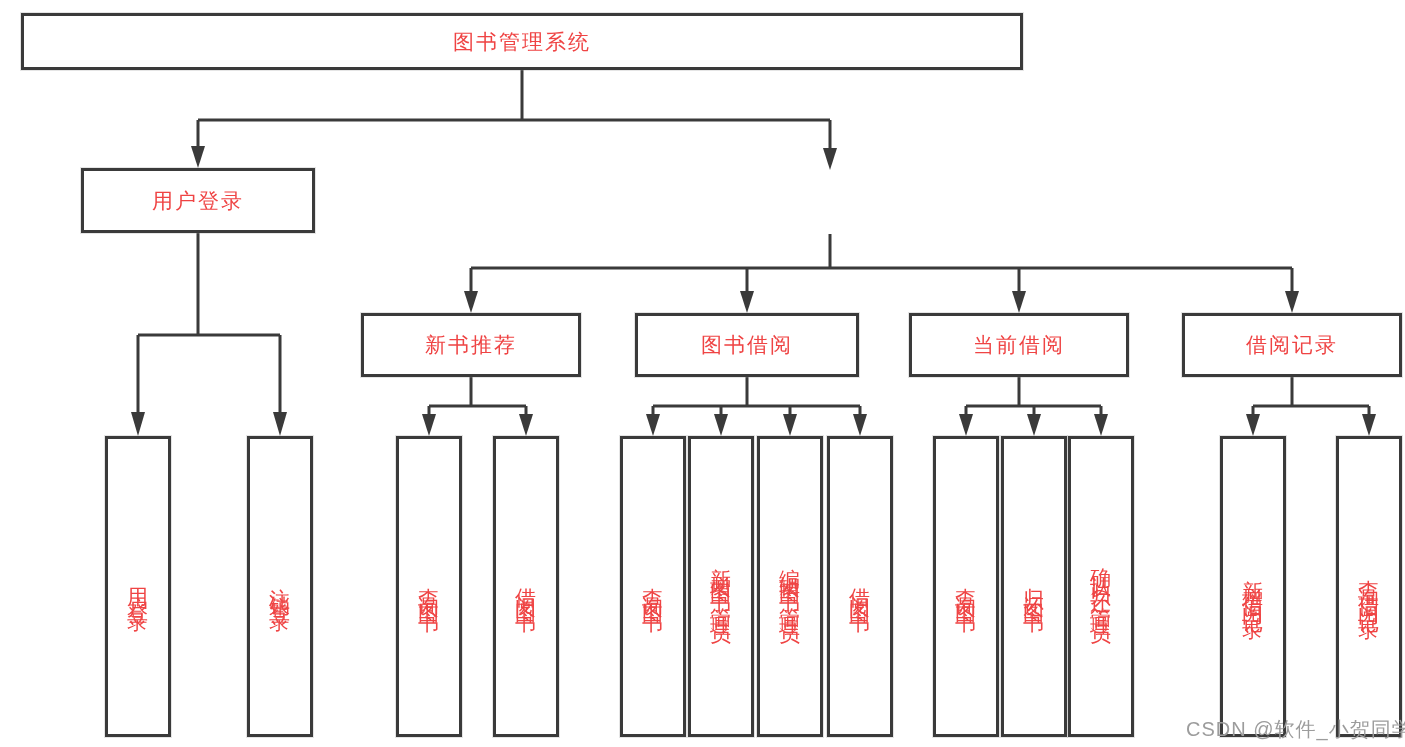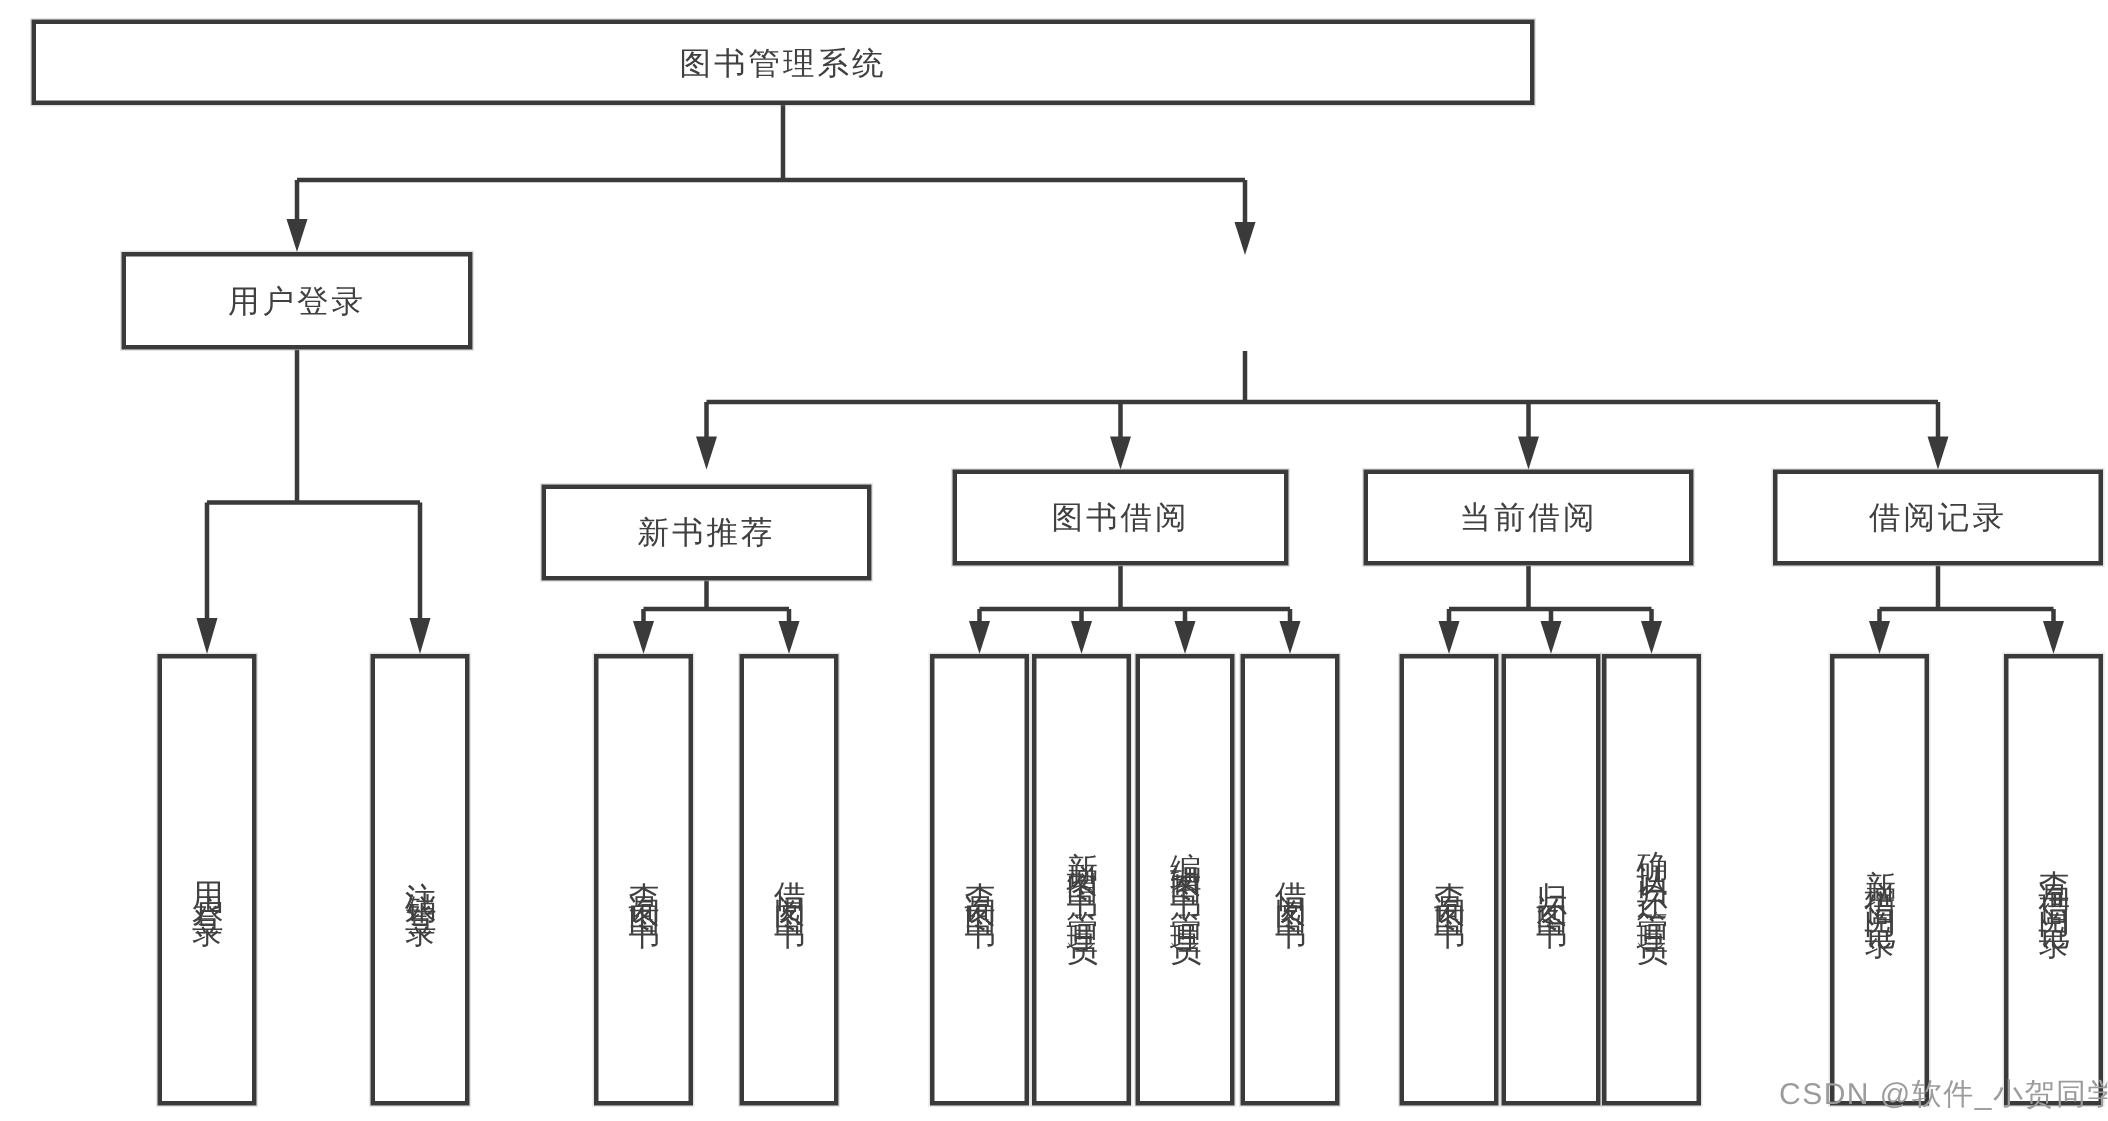--- a/index.html
+++ b/index.html
@@ -24,21 +24,21 @@
   }
   .node {
     position: absolute;
     background: #ffffff;
     border: 3px solid #3a3a3a;
     box-shadow: 0 0 0 1px rgba(150,150,150,0.25);
     display: flex;
     align-items: center;
     justify-content: center;
     z-index: 2;
-    color: #404040;
+    color: #ef4444;
   }
   .hlabel {
     font-size: 21px;
     letter-spacing: 2px;
     white-space: nowrap;
   }
   .leaf {
     width: 60px;
     height: 295px;
     top: 436px;
@@ -108,21 +108,21 @@
   </svg>
 
   <div class="node" style="left:21px; top:13px; width:996px; height:51px;">
     <span class="hlabel">图书管理系统</span>
   </div>
 
   <div class="node" style="left:81px; top:168px; width:228px; height:59px;">
     <span class="hlabel">用户登录</span>
   </div>
 
-  <div class="node" style="left:361px; top:323px; width:214px; height:58px;">
+  <div class="node" style="left:361px; top:313px; width:214px; height:58px;">
     <span class="hlabel">新书推荐</span>
   </div>
   <div class="node" style="left:635px; top:313px; width:218px; height:58px;">
     <span class="hlabel">图书借阅</span>
   </div>
   <div class="node" style="left:909px; top:313px; width:214px; height:58px;">
     <span class="hlabel">当前借阅</span>
   </div>
   <div class="node" style="left:1182px; top:313px; width:214px; height:58px;">
     <span class="hlabel">借阅记录</span>

